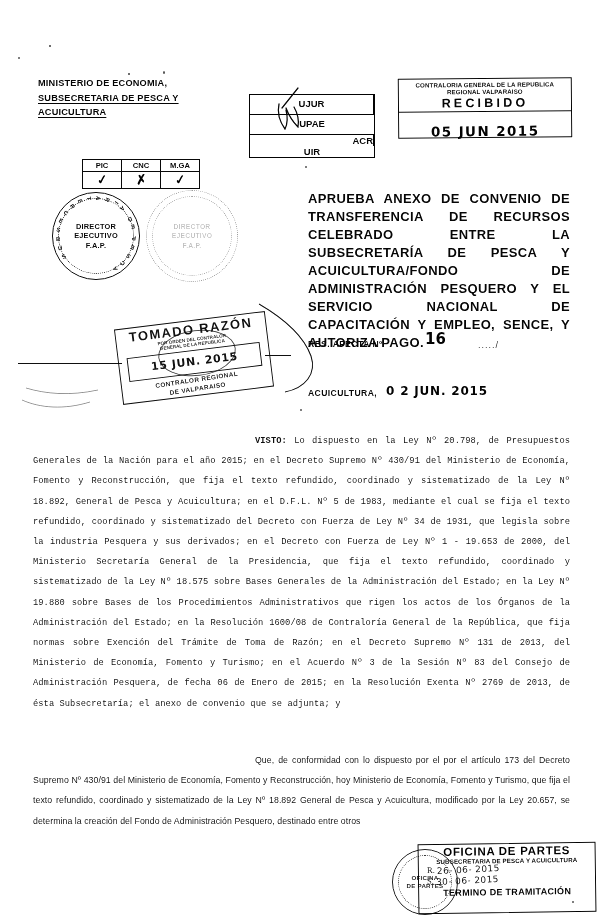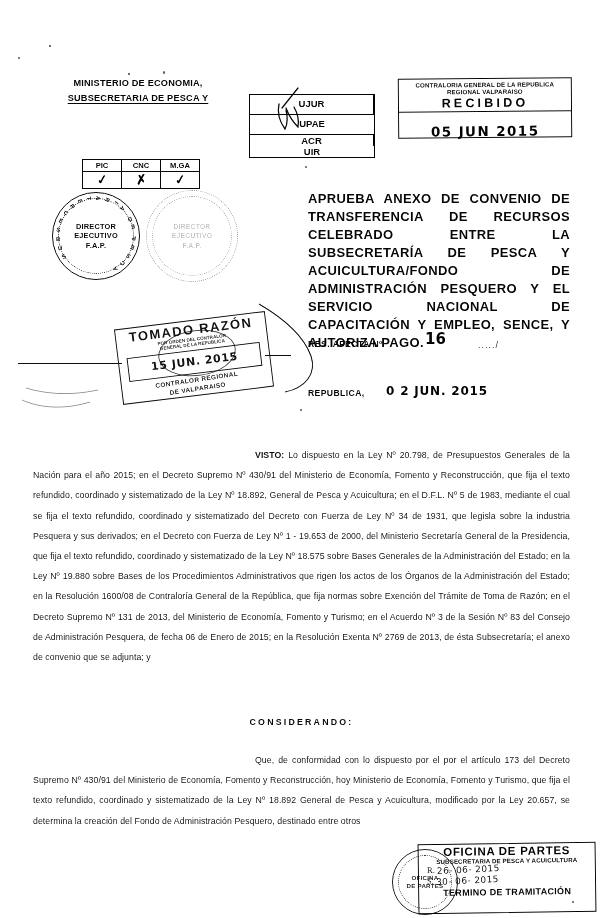--- a/index.html
+++ b/index.html
@@ -22,21 +22,21 @@
   }
 
   
   .speck { position: absolute; background: #1b1b1b; border-radius: 50%; opacity: .75; }
 
   
   .org-head {
     position: absolute;
     left: 38px; top: 76px;
     width: 200px;
-    text-align: center;
+    text-align: left;
     font-size: 9.2px;
     letter-spacing: .2px;
     line-height: 14.5px;
     font-weight: 700;
     color: #111;
   }
   .org-head .l1, .org-head .l2 { font-weight: 700; }
   .org-head .l3, .org-head .l4 {
     font-weight: 700;
     text-decoration: underline;
@@ -83,21 +83,21 @@
   }
   .ujur-box > div {
     display: flex;
     align-items: center;
     justify-content: center;
     position: relative;
   }
   .ujur-box > div:nth-child(1),
   .ujur-box > div:nth-child(2) { align-items: flex-start; padding-top: 3px; }
   .ujur-box > div:nth-child(1) { border-right: 1.4px solid #101010; }
-  .ujur-box > div:nth-child(3) { border-right: 1.4px solid #101010; }
+  .ujur-box > div:nth-child(3) { border-right: 1.4px solid #101010; justify-content: flex-end; }
   .ujur-box > div:nth-child(1),
   .ujur-box > div:nth-child(2) { border-bottom: 1.4px solid #101010; }
 
   
   .scribble-ujur {
     position: absolute;
     left: 268px; top: 86px;
     width: 50px; height: 52px;
     pointer-events: none;
   }
@@ -200,21 +200,21 @@
   .body-text {
     position: absolute;
     left: 33px;
     width: 537px;
     font-size: 8.75px;
     line-height: 20.2px;
     text-align: justify;
     color: #1a1a1a;
     letter-spacing: .05px;
   }
-  #visto-par { top: 445px; text-indent: 222px; }
+  #visto-par { top: 431px; text-indent: 222px; font-family: Liberation Mono, monospace; }
   #considerando-par { top: 750px; text-indent: 222px; }
   .body-text b { font-weight: 700; }
 
   .considerando-head {
     position: absolute;
     left: 33px; top: 717px;
     width: 537px;
     text-align: center;
     font-size: 8.8px;
     font-weight: 700;
@@ -405,20 +405,21 @@
   <div class="speck" style="left:49px;top:45px;width:1.5px;height:1.5px;"></div>
   <div class="speck" style="left:128px;top:73px;width:1.5px;height:1.5px;"></div>
   <div class="speck" style="left:163px;top:71px;width:2px;height:3px;"></div>
   <div class="speck" style="left:305px;top:166px;width:2px;height:2px;"></div>
   <div class="speck" style="left:572px;top:901px;width:2px;height:2px;"></div>
   <div class="speck" style="left:300px;top:409px;width:2px;height:2px;"></div>
 
   <div class="org-head">
     <div class="l1">MINISTERIO DE ECONOMIA,</div>
     <div class="l3">SUBSECRETARIA DE PESCA Y</div>
+    <div class="l4">ACUICULTURA</div>
   </div>
 
   <table class="pic-table">
     <tbody>
         <tr>
       <td>PIC</td>
       <td>CNC</td>
       <td>M.GA</td>
     </tr>
     <tr>
@@ -452,21 +453,21 @@
     <div class="line2">REGIONAL VALPARAISO</div>
     <div class="rec-word">RECIBIDO</div>
     <div class="rec-date">05 JUN 2015</div>
   </div>
 
   <div class="title-block">APRUEBA ANEXO DE CONVENIO DE TRANSFERENCIA DE RECURSOS CELEBRADO ENTRE LA SUBSECRETARÍA DE PESCA Y ACUICULTURA/FONDO DE ADMINISTRACIÓN PESQUERO Y EL SERVICIO NACIONAL DE CAPACITACIÓN Y EMPLEO, SENCE, Y AUTORIZA PAGO.</div>
 
   <div class="res-line">RES. AFECTA Nº</div>
   <div class="res-num">16</div>
   <div class="res-tail">...../</div>
-  <div class="valpo-line">REPUBLICA,</div>
+  <div class="valpo-line">ACUICULTURA,</div>
   <div class="valpo-date">0 2 JUN. 2015</div>
 
   <div class="seal" id="seal-fap">
     <div class="seal-inner"></div>
     <div class="seal-ring-text">
       <span style="transform:rotate(-118deg) translate(0,-40px) rotate(90deg);">S</span>
       <span style="transform:rotate(-104deg) translate(0,-40px) rotate(90deg);">U</span>
       <span style="transform:rotate(-90deg) translate(0,-40px) rotate(90deg);">B</span>
       <span style="transform:rotate(-76deg) translate(0,-40px) rotate(90deg);">S</span>
       <span style="transform:rotate(-62deg) translate(0,-40px) rotate(90deg);">E</span>
@@ -517,21 +518,20 @@
   <div class="tomado-ellipse"></div>
   <svg class="pen" style="left:255px;top:300px;width:90px;height:110px;" viewBox="0 0 90 110">
     <path d="M4 4 C28 18, 48 34, 56 56 C62 74, 50 88, 30 92" stroke="#1c1c1c" stroke-width="1.1" fill="none"></path>
   </svg>
   <svg class="pen" style="left:20px;top:330px;width:120px;height:90px;" viewBox="0 0 120 90">
     <path d="M2 70 C20 78, 44 80, 70 72 M6 58 C26 64, 50 66, 78 60" stroke="#1f1f1f" stroke-width="0.9" fill="none" opacity=".55"></path>
   </svg>
 
   <div class="body-text" id="visto-par"><b>VISTO:</b><span> Lo dispuesto en la Ley Nº 20.798, de Presupuestos Generales de la Nación para el año 2015; en el Decreto Supremo Nº 430/91 del Ministerio de Economía, Fomento y Reconstrucción, que fija el texto refundido, coordinado y sistematizado de la Ley Nº 18.892, General de Pesca y Acuicultura; en el D.F.L. Nº 5 de 1983, mediante el cual se fija el texto refundido, coordinado y sistematizado del Decreto con Fuerza de Ley Nº 34 de 1931, que legisla sobre la industria Pesquera y sus derivados; en el Decreto con Fuerza de Ley Nº 1 - 19.653 de 2000, del Ministerio Secretaría General de la Presidencia, que fija el texto refundido, coordinado y sistematizado de la Ley Nº 18.575 sobre Bases Generales de la Administración del Estado; en la Ley Nº 19.880 sobre Bases de los Procedimientos Administrativos que rigen los actos de los Órganos de la Administración del Estado; en la Resolución 1600/08 de Contraloría General de la República, que fija normas sobre Exención del Trámite de Toma de Razón; en el Decreto Supremo Nº 131 de 2013, del Ministerio de Economía, Fomento y Turismo; en el Acuerdo Nº 3 de la Sesión Nº 83 del Consejo de Administración Pesquera, de fecha 06 de Enero de 2015; en la Resolución Exenta Nº 2769 de 2013, de ésta Subsecretaría; el anexo de convenio que se adjunta; y</span></div>
 
-  <div class="considerando-head">CONSIDERANDO:</div>
   <div class="body-text" id="considerando-par">Que, de conformidad con lo dispuesto por el por el artículo 173 del Decreto Supremo Nº 430/91 del Ministerio de Economía, Fomento y Reconstrucción, hoy Ministerio de Economía, Fomento y Turismo, que fija el texto refundido, coordinado y sistematizado de la Ley Nº 18.892 General de Pesca y Acuicultura, modificado por la Ley 20.657, se determina la creación del Fondo de Administración Pesquero, destinado entre otros</div>
 
   <div class="seal" id="seal-op">
     <div class="seal-inner"></div>
     <div class="seal-center">
       <div>OFICINA</div>
       <div>DE PARTES</div>
     </div>
   </div>
 

